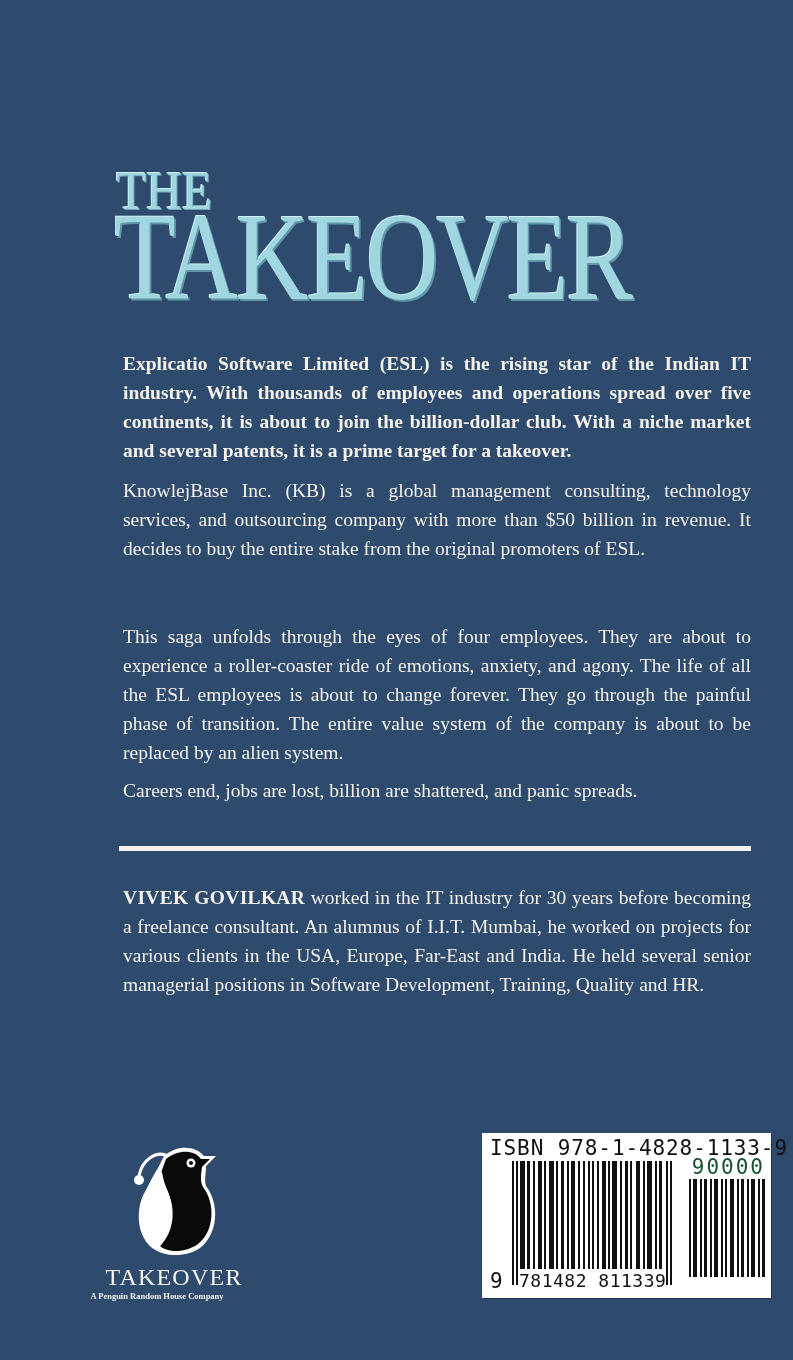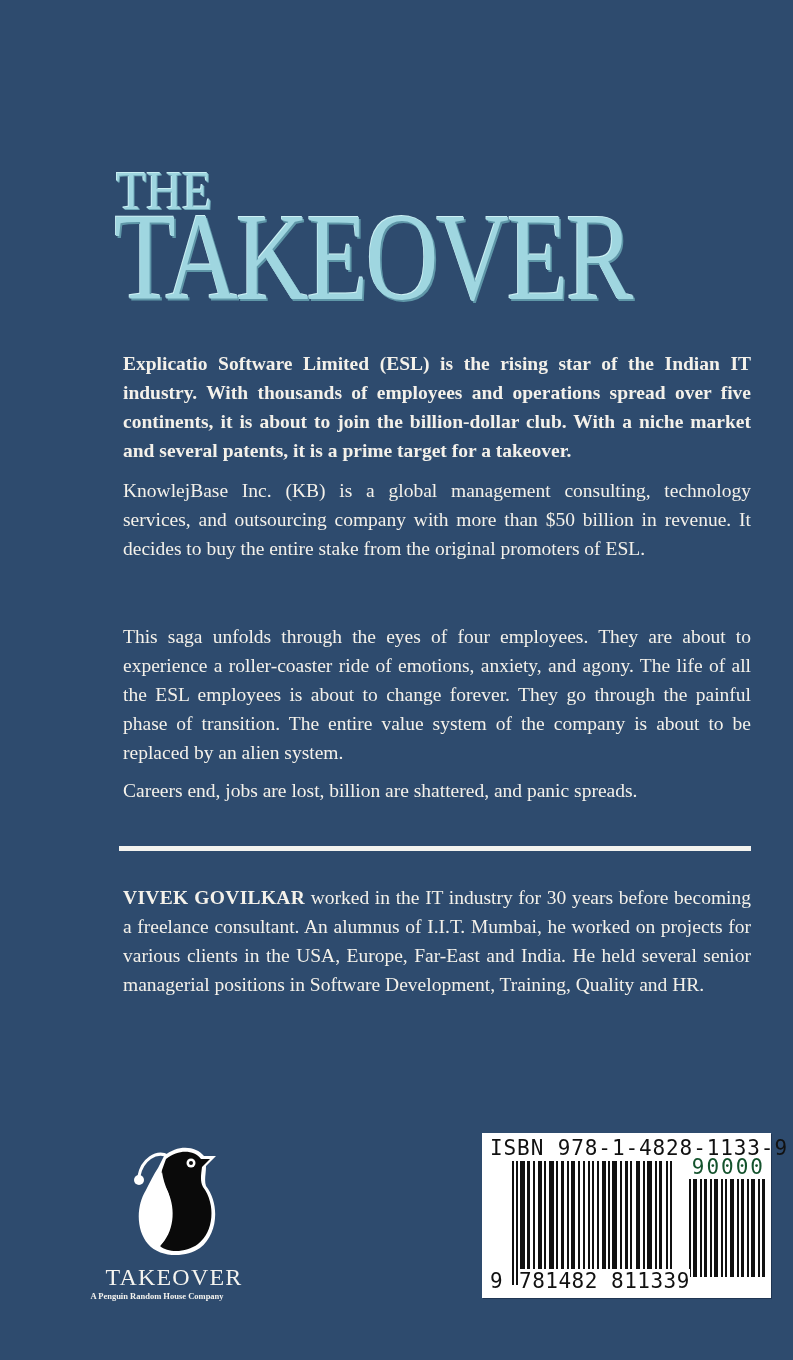--- a/index.html
+++ b/index.html
@@ -149,21 +149,21 @@
       font-family: "DejaVu Sans Mono", "Liberation Mono", monospace;
       font-size: 21px;
       line-height: 24px;
       color: #111;
     }
     .barcode-digits {
       position: absolute;
       left: 37px;
       top: 136px;
       font-family: "DejaVu Sans Mono", "Liberation Mono", monospace;
-      font-size: 21px;
+      font-size: 18px;
       line-height: 24px;
       color: #111;
       letter-spacing: 0.5px;
       background: #fff;
       white-space: pre;
       text-align: right;
     }
   </style>
 </head>
 <body>

